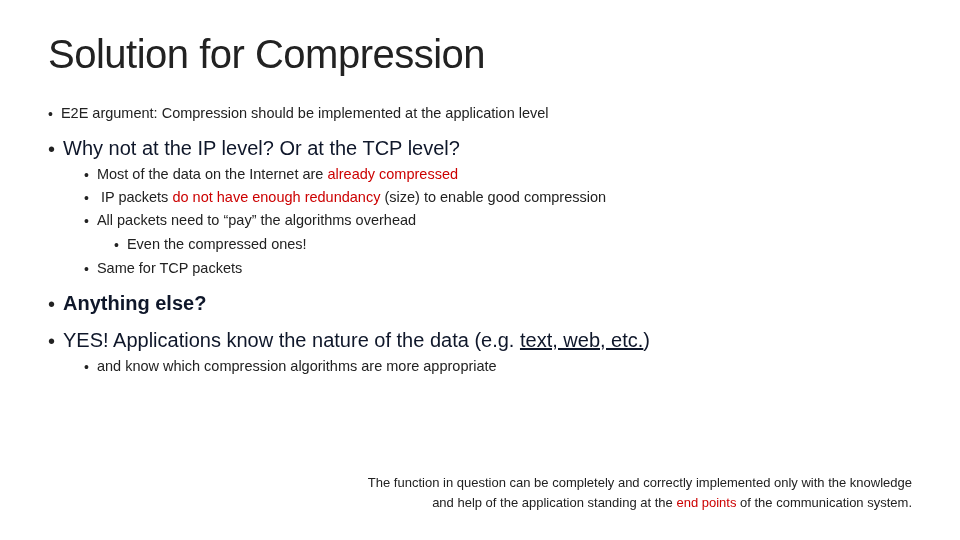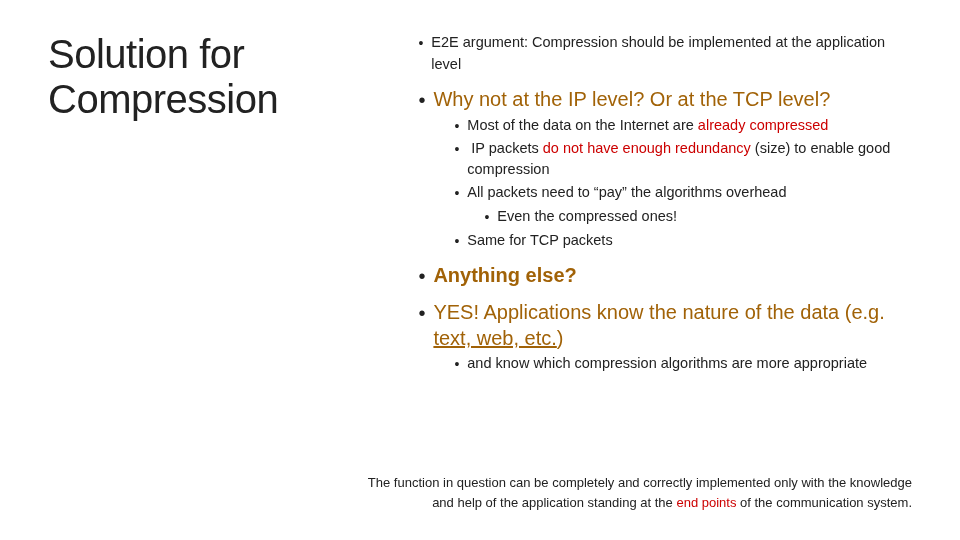--- a/index.html
+++ b/index.html
@@ -14,21 +14,21 @@
       background: #ffffff;
       font-family: 'Segoe UI', Arial, sans-serif;
       overflow: hidden;
     }
 
     .slide {
       width: 960px;
       height: 540px;
       padding: 32px 48px 28px 48px;
       display: flex;
-      flex-direction: row;
+      flex-direction: column;
       gap: 12px;
     }
 
     .slide-title {
       font-size: 40px;
       font-weight: 300;
       color: #222222;
       margin-bottom: 14px;
       letter-spacing: -0.5px;
     }
@@ -52,21 +52,21 @@
       display: flex;
       align-items: flex-start;
       gap: 8px;
       margin-bottom: 2px;
     }
 
     .bullet-l1-large .bullet-text {
       font-size: 20px;
       font-weight: 400;
       line-height: 1.3;
-      color: #a16207;
+      color: #0f172a;
     }
 
     .bullet-dot {
       font-size: 14px;
       line-height: 1.5;
       flex-shrink: 0;
       margin-top: 1px;
     }
 
     .bullet-dot-large {

